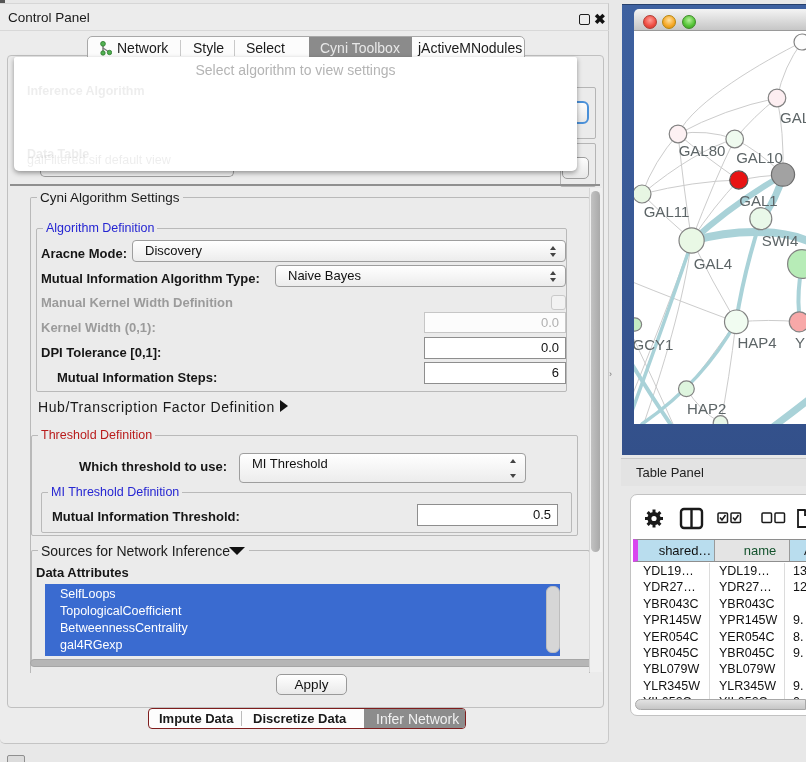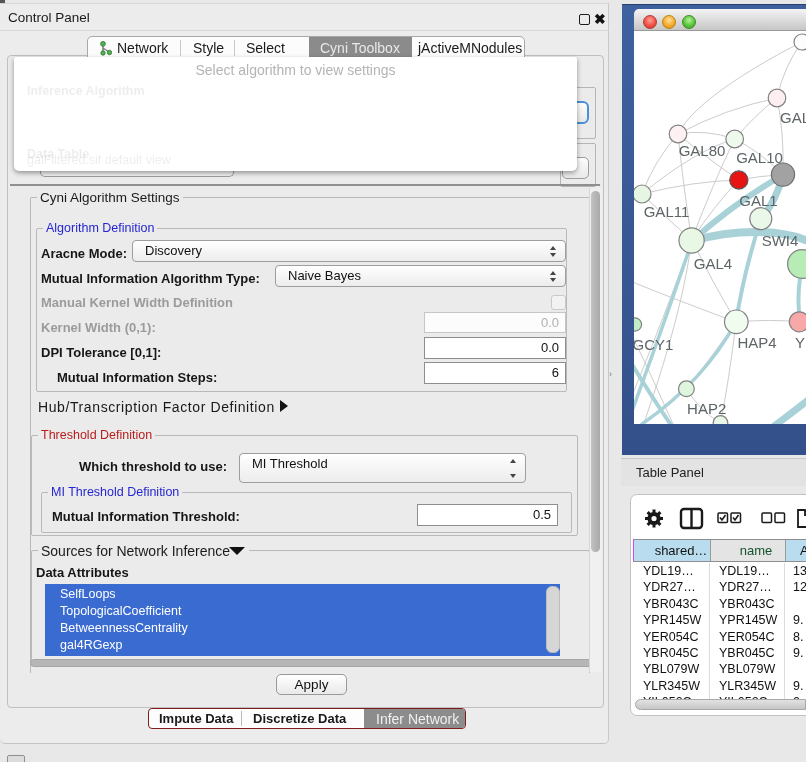--- a/index.html
+++ b/index.html
@@ -234,21 +234,21 @@
     <rect x="75" y="6" width="9.5" height="9.5" rx="1"></rect>
     <rect x="88" y="6" width="9.5" height="9.5" rx="1"></rect>
     <path d="M77,10.5 l2,2.5 l3.5,-5" stroke-width="1.6"></path>
     <path d="M90,10.5 l2,2.5 l3.5,-5" stroke-width="1.6"></path>
     <rect x="119" y="6" width="9.5" height="9.5" rx="1"></rect>
     <rect x="132" y="6" width="9.5" height="9.5" rx="1"></rect>
   </g>
   <path d="M155,3 h7 l5,5 v12 h-12 z M162,3 v5 h5" fill="none" stroke="#1a1a1a" stroke-width="1.8"></path>
 </svg>
 
-<div class="abs" style="left:633px;top:539px;width:173px;height:23px;border-top:1px solid #8e8e8e;border-bottom:1px solid #8e8e8e;border-left:1px solid #d946ef;box-sizing:border-box;">
+<div class="abs" style="left:633px;top:539px;width:173px;height:23px;border-top:1px solid #8e8e8e;border-bottom:1px solid #8e8e8e;border-left:5px solid #d946ef;box-sizing:border-box;">
   <div class="abs" style="left:0;top:0;width:76px;height:21px;background:#b9ddee;border-right:1px solid #9a9a9a;"></div>
   <div class="abs" style="left:77px;top:0;width:74px;height:21px;background:#e4e4e4;border-right:1px solid #9a9a9a;"></div>
   <div class="abs" style="left:152px;top:0;width:21px;height:21px;background:#b9ddee;"></div>
   <div class="abs" style="left:9px;top:3px;width:76px;text-align:center;font-size:13px;color:#111;">shared…</div>
   <div class="abs" style="left:85px;top:3px;width:74px;text-align:center;font-size:13px;color:#14532d;">name</div>
   <div class="abs" style="left:166px;top:3px;font-size:13px;color:#111;">A</div>
 </div>
 
 <div class="abs" style="left:633px;top:563px;width:173px;height:136px;overflow:hidden;font-size:12.5px;color:#111;">
   <div class="abs" style="left:76px;top:0;width:1px;height:150px;background:#dcdcdc;"></div>

